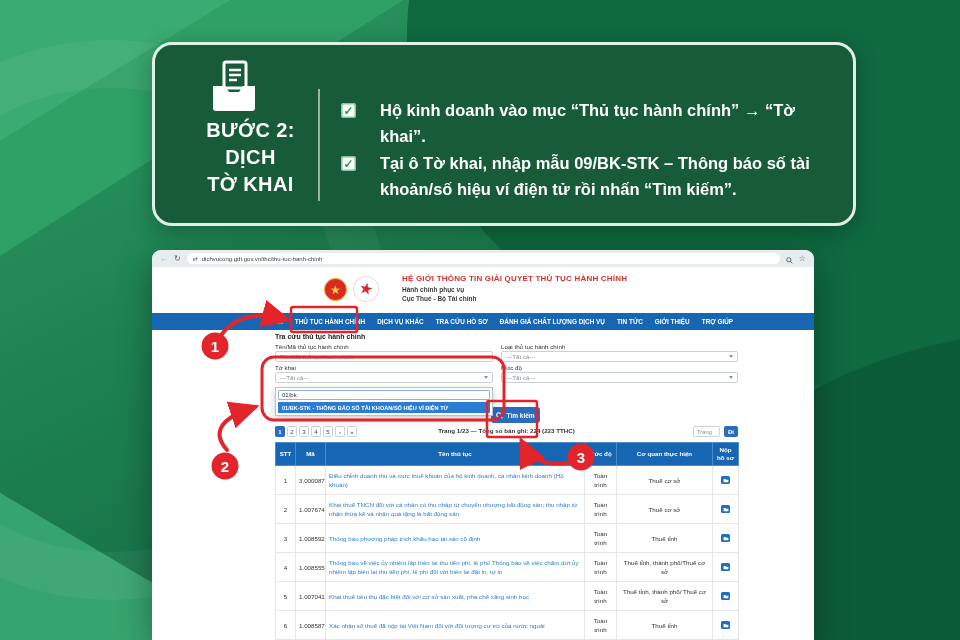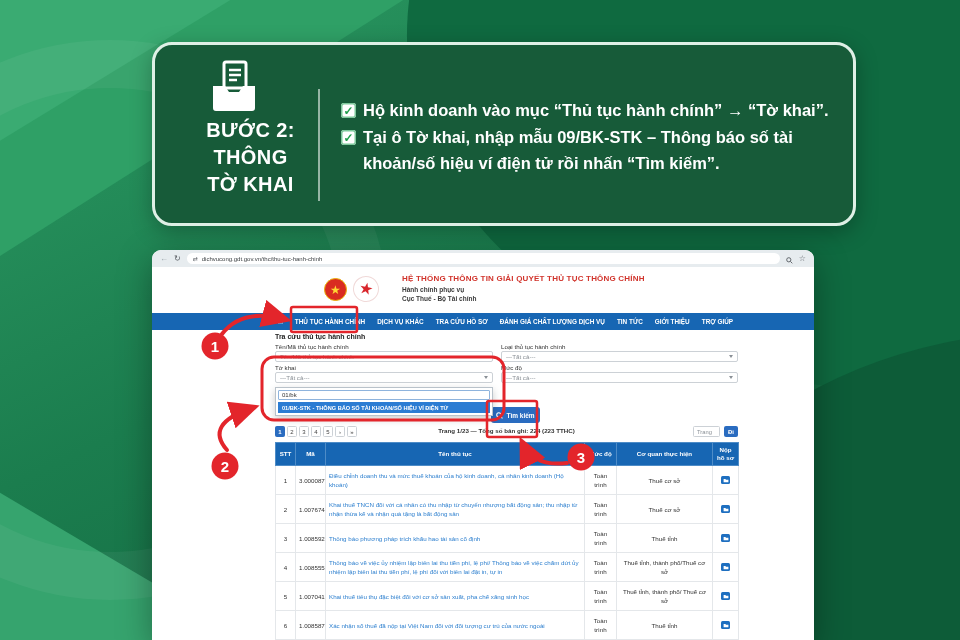--- a/index.html
+++ b/index.html
@@ -16,21 +16,21 @@
   .shape-bl{inset:0;background:#36a46e;clip-path:polygon(0 77%,0 100%,26% 100%);}
   .swirl{width:560px;height:560px;border-radius:50%;border:48px solid rgba(255,255,255,.05);left:-170px;top:40px;}
   
   .step-card{position:absolute;left:152px;top:42px;width:704px;height:184px;z-index:3;
     background:#175b39;border:3px solid #dff0e6;border-radius:20px;box-shadow:0 6px 22px rgba(0,0,0,.28);}
   .card-icon{position:absolute;left:50px;top:14px;width:58px;height:56px;}
   .step-title{position:absolute;left:0;top:72px;width:191px;text-align:center;color:#fff;
     font-size:20px;font-weight:800;line-height:27px;letter-spacing:.4px;}
   .card-divider{position:absolute;left:163px;top:44px;width:2px;height:112px;background:rgba(255,255,255,.55);}
   .bullets{position:absolute;left:186px;top:52px;width:494px;}
-  .bullet{display:flex;align-items:flex-start;color:#fff;font-size:16.5px;font-weight:700;line-height:26px;margin-bottom:1px;}
+  .bullet{display:flex;align-items:flex-start;color:#fff;font-size:16.5px;font-weight:700;line-height:26px;margin-bottom:1px;gap:17px;}
   .check{flex:none;width:15px;height:15px;margin:6px 7px 0 0;background:#fff;border-radius:3px;
     box-shadow:inset 0 0 0 1.5px #7cc89a;color:#1e9e4a;font-size:12px;font-weight:800;
     display:inline-flex;align-items:center;justify-content:center;}
   .check::before{content:"✓";}
   
   .browser{position:absolute;left:152px;top:250px;width:662px;height:390px;z-index:3;background:#fff;
     border-radius:9px 9px 0 0;box-shadow:0 10px 34px rgba(0,0,0,.35);}
   .chrome{position:absolute;left:0;top:0;width:662px;height:17px;background:#e7ecef;border-radius:9px 9px 0 0;
     display:flex;align-items:center;padding:0 8px;gap:6px;}
   .chrome-ic{font-size:8px;color:#5f6368;line-height:1;}
@@ -109,21 +109,21 @@
       <svg width="58" height="56" viewBox="0 0 58 56">
         <rect x="19" y="3" width="22" height="26" rx="2" fill="#175b39" stroke="#fff" stroke-width="3"></rect>
         <line x1="24" y1="11" x2="36" y2="11" stroke="#fff" stroke-width="2.5"></line>
         <line x1="24" y1="16" x2="36" y2="16" stroke="#fff" stroke-width="2.5"></line>
         <line x1="24" y1="21" x2="32" y2="21" stroke="#fff" stroke-width="2.5"></line>
         <path d="M8 27 h12 l4 6 h10 l4 -6 h12 v22 a3 3 0 0 1 -3 3 h-36 a3 3 0 0 1 -3 -3 z" fill="#fff"></path>
       </svg>
     </div>
     <div class="step-title">
       <div>BƯỚC 2:</div>
-      <div>THÔNG</div>
+      <div>DỊCH</div>
       <div>TỜ KHAI</div>
     </div>
     <div class="card-divider"></div>
     <div class="bullets">
 
         <div class="bullet">
           <span class="check"></span>
           <span>Hộ kinh doanh vào mục “Thủ tục hành chính” → “Tờ khai”.</span>
         </div>
 
@@ -148,21 +148,21 @@
             <line x1="6.3" y1="6.3" x2="9" y2="9" stroke="#5f6368" stroke-width="1.4"></line>
           </svg>
       </span>
       <span class="chrome-ic">☆</span>
     </div>
 
     <div class="site-header">
       <div class="emblem">★</div>
       <div class="tax-logo">★</div>
       <div class="hdr-text">
-        <div class="hdr-title">HỆ THỐNG THÔNG TIN GIẢI QUYẾT THỦ TỤC THÔNG CHÍNH</div>
+        <div class="hdr-title">HỆ GIỚI THÔNG TIN GIẢI QUYẾT THỦ TỤC HÀNH CHÍNH</div>
         <div class="hdr-sub">Hành chính phục vụ</div>
         <div class="hdr-sub2">Cục Thuế - Bộ Tài chính</div>
       </div>
     </div>
 
     <div class="nav">
       <span class="home-ic">⌂</span>
       <span style="display:contents">
         
       <span class="nav-item">THỦ TỤC HÀNH CHÍNH</span><span class="nav-item">DỊCH VỤ KHÁC</span><span class="nav-item">TRA CỨU HỒ SƠ</span><span class="nav-item">ĐÁNH GIÁ CHẤT LƯỢNG DỊCH VỤ</span><span class="nav-item">TIN TỨC</span><span class="nav-item">GIỚI THIỆU</span><span class="nav-item">TRỢ GIÚP</span></span>

